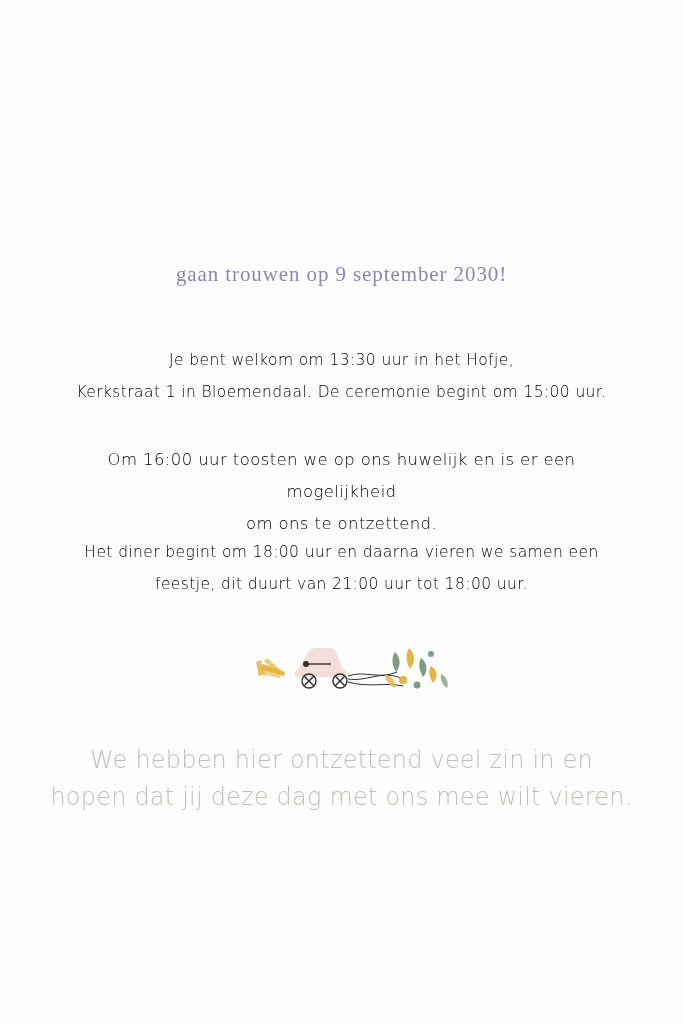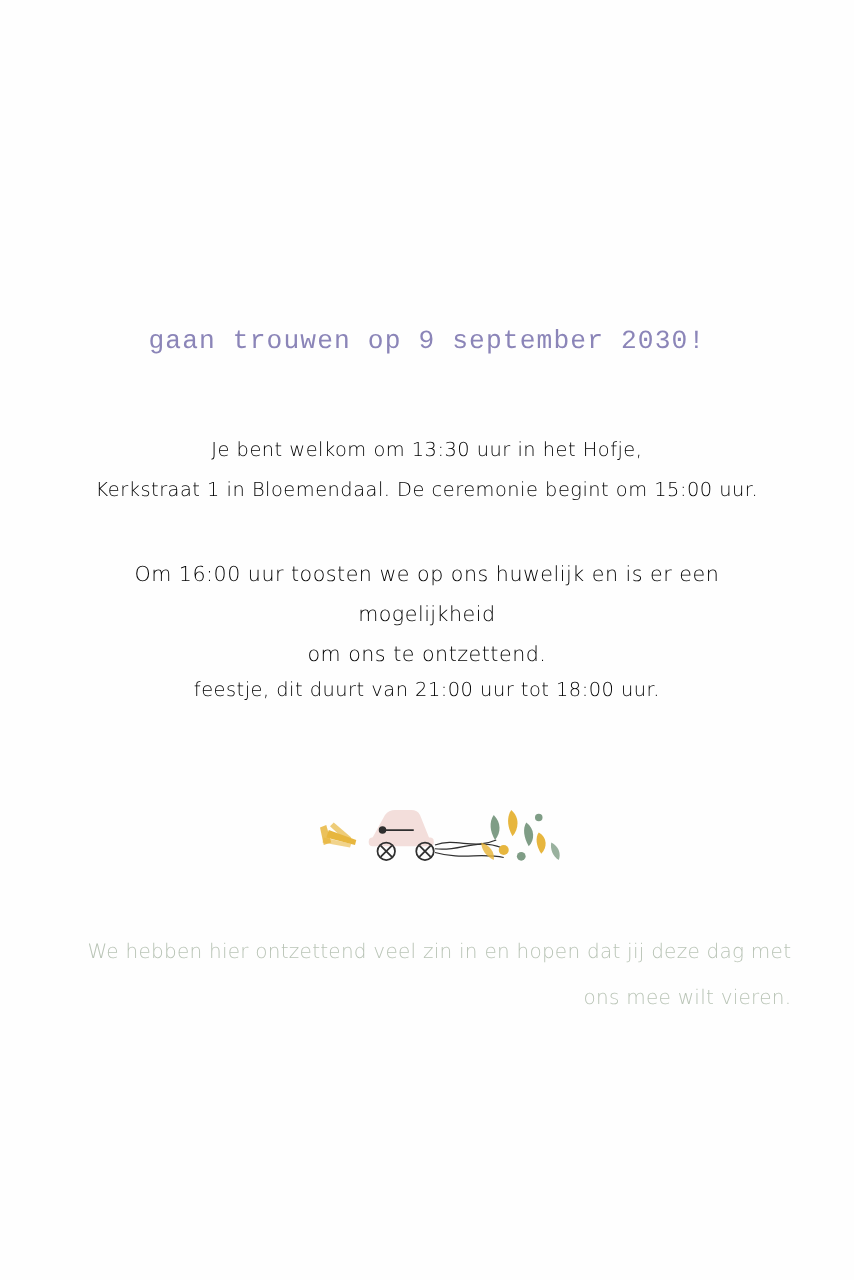--- a/index.html
+++ b/index.html
@@ -19,21 +19,21 @@
     height: 1024px;
     box-sizing: border-box;
     background: #fefefe;
   }
   .headline {
     position: absolute;
     top: 262px;
     left: 0;
     width: 683px;
     text-align: center;
-    font-family: Liberation Mono, monospace;
+    font-family: Liberation Serif, serif;
     font-size: 21px;
     font-weight: 300;
     letter-spacing: 0.9px;
     color: #8b85b8;
   }
   .block {
     position: absolute;
     left: 60px;
     width: 563px;
     text-align: center;
@@ -47,24 +47,24 @@
   }
   #para-1 { top: 344px; font-size: 15.5px; line-height: 32px; }
   #para-2 { top: 444px; font-size: 16.5px; line-height: 32px; }
   #para-3 { top: 536px; font-size: 15.5px; line-height: 32px; }
 
   .closing {
     position: absolute;
     top: 742px;
     left: 50px;
     width: 583px;
-    text-align: right;
+    text-align: center;
     font-family: "DejaVu Sans", sans-serif;
     font-weight: 300;
-    font-size: 16px;
+    font-size: 24px;
     line-height: 37px;
     letter-spacing: 0.2px;
     color: #b9c4b6;
   }
   .illustration {
     position: absolute;
     top: 630px;
     left: 245px;
     width: 220px;
     height: 75px;
@@ -81,20 +81,21 @@
     <span class="line">Je bent welkom om 13:30 uur in het Hofje,</span>
     <span class="line">Kerkstraat 1 in Bloemendaal. De ceremonie begint om 15:00 uur.</span>
   </div>
 
   <div class="block" id="para-2">
     <span class="line">Om 16:00 uur toosten we op ons huwelijk en is er een mogelijkheid</span>
     <span class="line">om ons te ontzettend.</span>
   </div>
 
   <div class="block" id="para-3">
+    <span class="line">Het diner begint om 18:00 uur en daarna vieren we samen een</span>
     <span class="line">feestje, dit duurt van 21:00 uur tot 18:00 uur.</span>
   </div>
 
   <div class="illustration">
     <svg width="220" height="75" viewBox="0 0 220 75" xmlns="http://www.w3.org/2000/svg">
 
       <path d="M52 42 L63 22 Q66 18 71 18 L84 18 Q89 18 91 22 L99 42 Z" fill="#f3dedb"></path>
       <rect x="50" y="40" width="52" height="7" rx="3" fill="#f3dedb"></rect>
 
       <g fill="#e7b63e">

